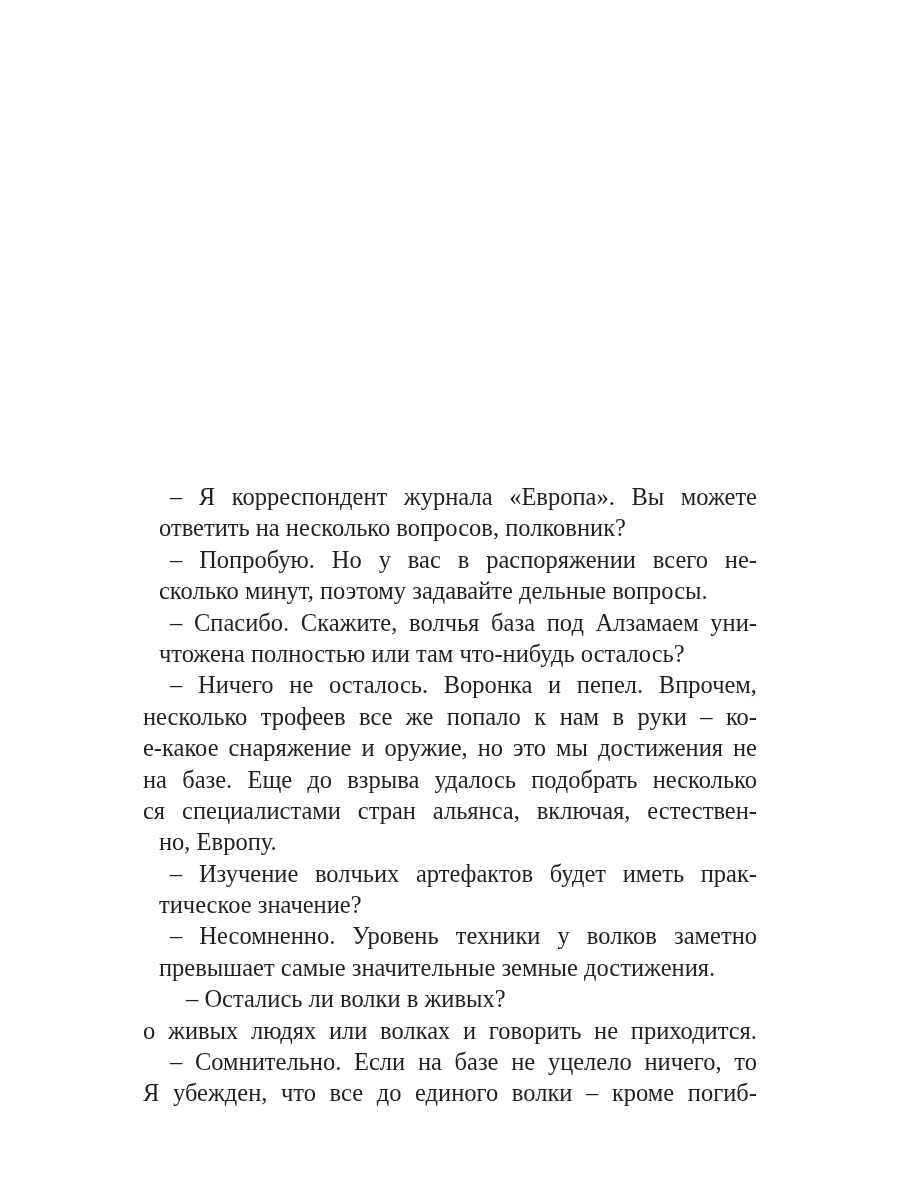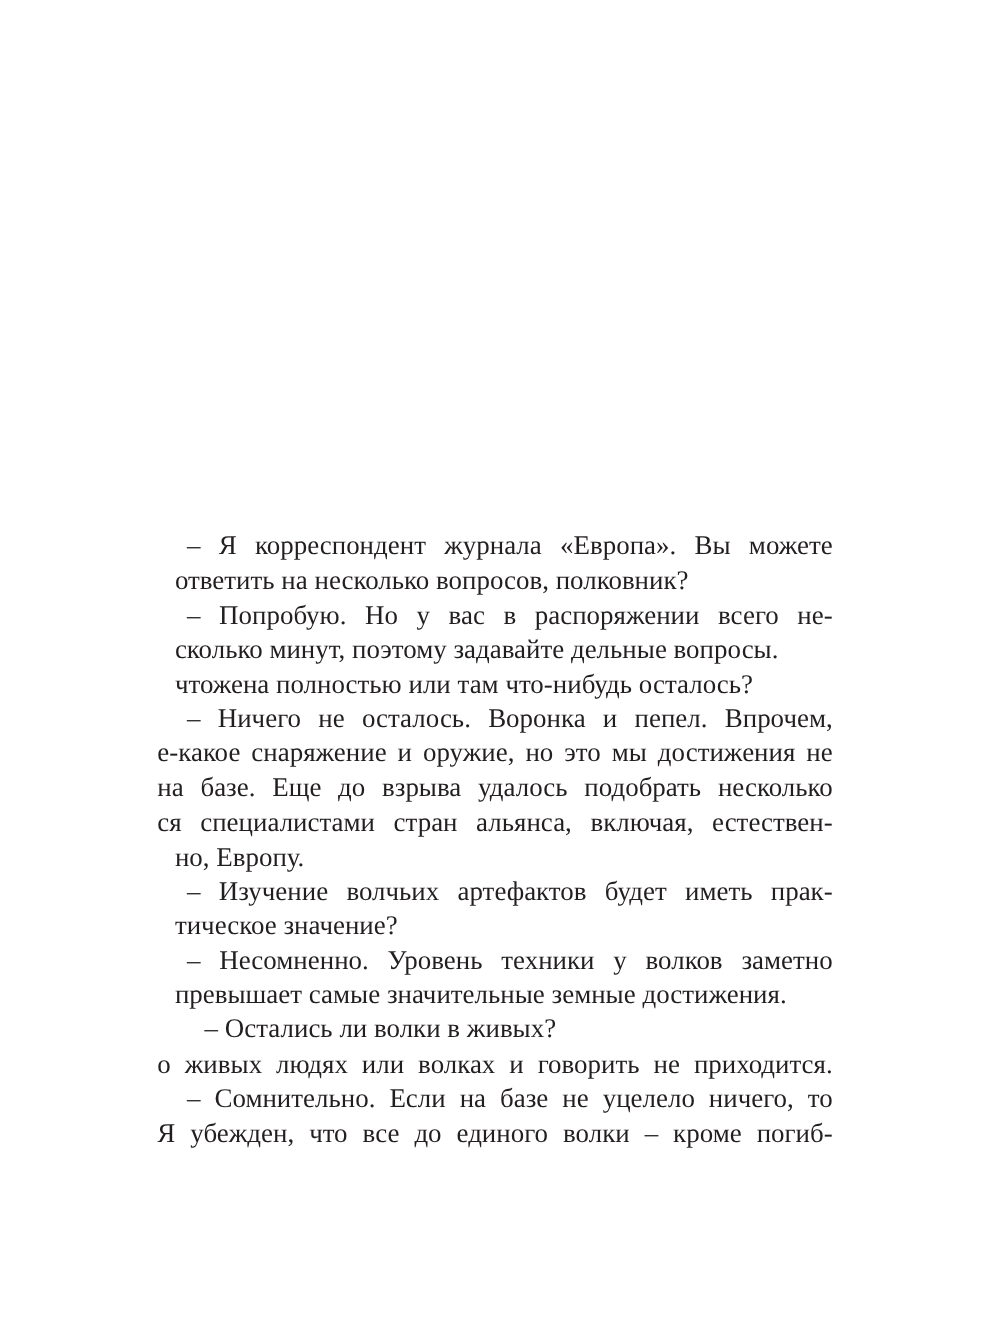--- a/index.html
+++ b/index.html
@@ -48,22 +48,24 @@
 </style>
 </head>
 <body>
 
 <div class="page">
   <div class="text-block">
     <span class="line indent">– Я корреспондент журнала «Европа». Вы можете</span>
     <span class="line last">ответить на несколько вопросов, полковник?</span>
     <span class="line indent">– Попробую. Но у вас в распоряжении всего не-</span>
     <span class="line last">сколько минут, поэтому задавайте дельные вопросы.</span>
+    <span class="line indent">– Спасибо. Скажите, волчья база под Алзамаем уни-</span>
     <span class="line last">чтожена полностью или там что-нибудь осталось?</span>
     <span class="line indent">– Ничего не осталось. Воронка и пепел. Впрочем,</span>
+    <span class="line">несколько трофеев все же попало к нам в руки – ко-</span>
     <span class="line">е-какое снаряжение и оружие, но это мы достижения не</span>
     <span class="line">на базе. Еще до взрыва удалось подобрать несколько</span>
     <span class="line">ся специалистами стран альянса, включая, естествен-</span>
     <span class="line last">но, Европу.</span>
     <span class="line indent">– Изучение волчьих артефактов будет иметь прак-</span>
     <span class="line last">тическое значение?</span>
     <span class="line indent">– Несомненно. Уровень техники у волков заметно</span>
     <span class="line last">превышает самые значительные земные достижения.</span>
     <span class="line indent last">– Остались ли волки в живых?</span>
     <span class="line">о живых людях или волках и говорить не приходится.</span>

